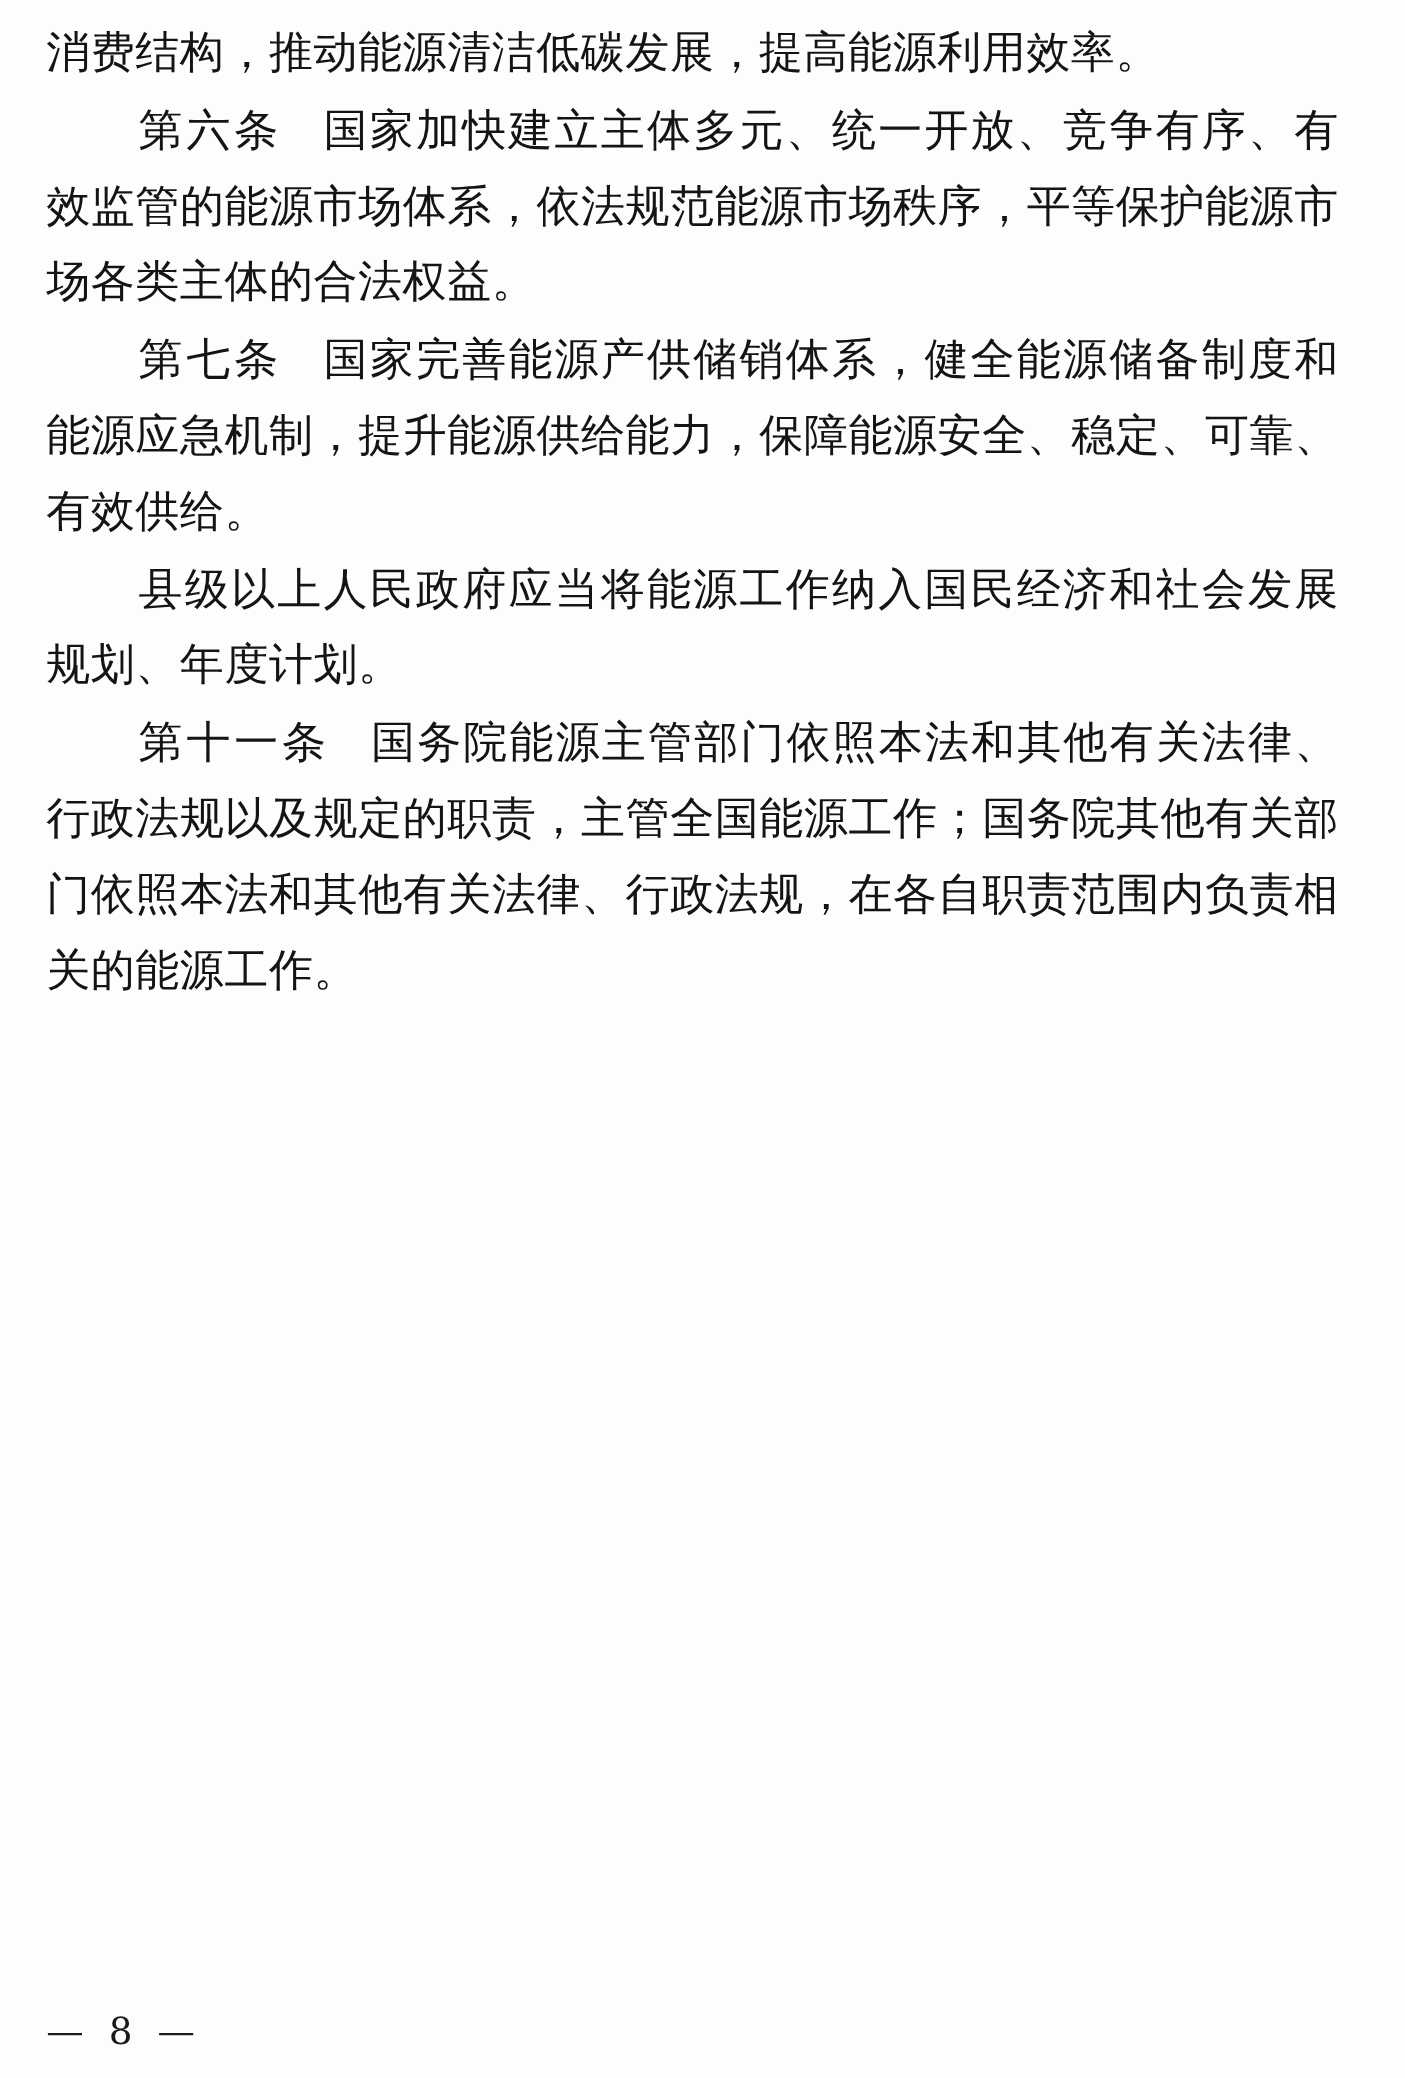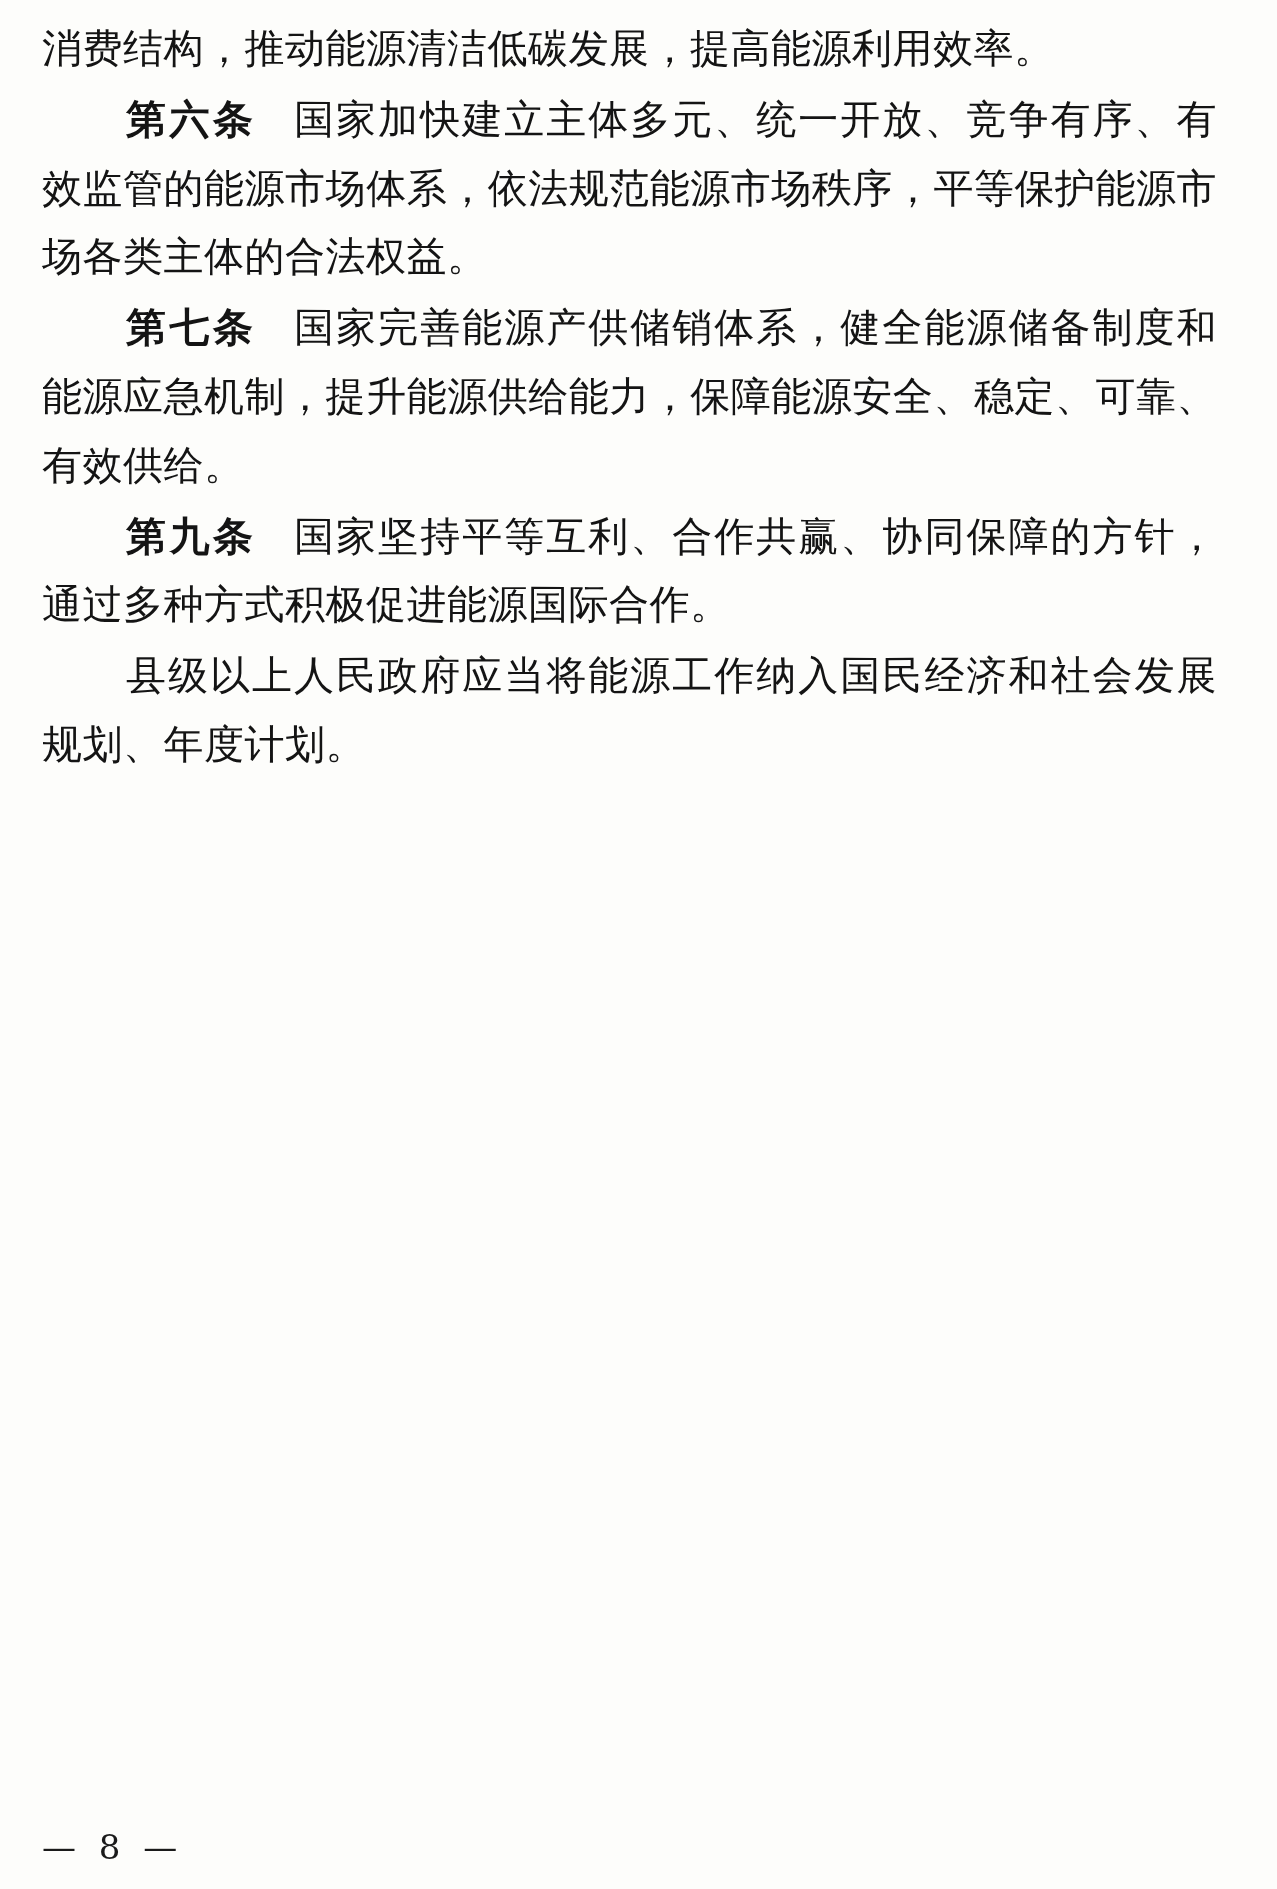--- a/index.html
+++ b/index.html
@@ -29,21 +29,21 @@
     color: #141414;
   }
   .para {
     margin: 0 0 2px 0;
     text-indent: 0;
   }
   .para.indent {
     text-indent: 84px;
   }
   .art-label {
-    font-weight: 700;
+    font-weight: 400;
     letter-spacing: 2px;
   }
   .art-gap {
     display: inline-block;
     width: 36px;
   }
   .page-footer {
     position: absolute;
     left: 0;
     right: 0;
@@ -63,23 +63,23 @@
   <div class="doc-body">
 
     <p class="para">消费结构，推动能源清洁低碳发展，提高能源利用效率。</p>
 
 
     <p class="para indent"><span class="art-label">第六条</span><span class="art-gap"></span><span>国家加快建立主体多元、统一开放、竞争有序、有效监管的能源市场体系，依法规范能源市场秩序，平等保护能源市场各类主体的合法权益。</span></p>
 
     <p class="para indent"><span class="art-label">第七条</span><span class="art-gap"></span><span>国家完善能源产供储销体系，健全能源储备制度和能源应急机制，提升能源供给能力，保障能源安全、稳定、可靠、有效供给。</span></p>
 
 
-    <p class="para indent"><span class="art-label">第九条</span><span class="art-gap"></span><span>国家坚持平等互利、合作共赢、协同保障的方针，通过多种方式积极促进能源国际合作。</span></p>
 
 
     <p class="para indent">县级以上人民政府应当将能源工作纳入国民经济和社会发展规划、年度计划。</p>
 
+    <p class="para indent"><span class="art-label">第十一条</span><span class="art-gap"></span><span>国务院能源主管部门依照本法和其他有关法律、行政法规以及规定的职责，主管全国能源工作；国务院其他有关部门依照本法和其他有关法律、行政法规，在各自职责范围内负责相关的能源工作。</span></p>
 
   </div>
 
   <div class="page-footer">— 8 —</div>
 
 </div>
 
 </body></html>

